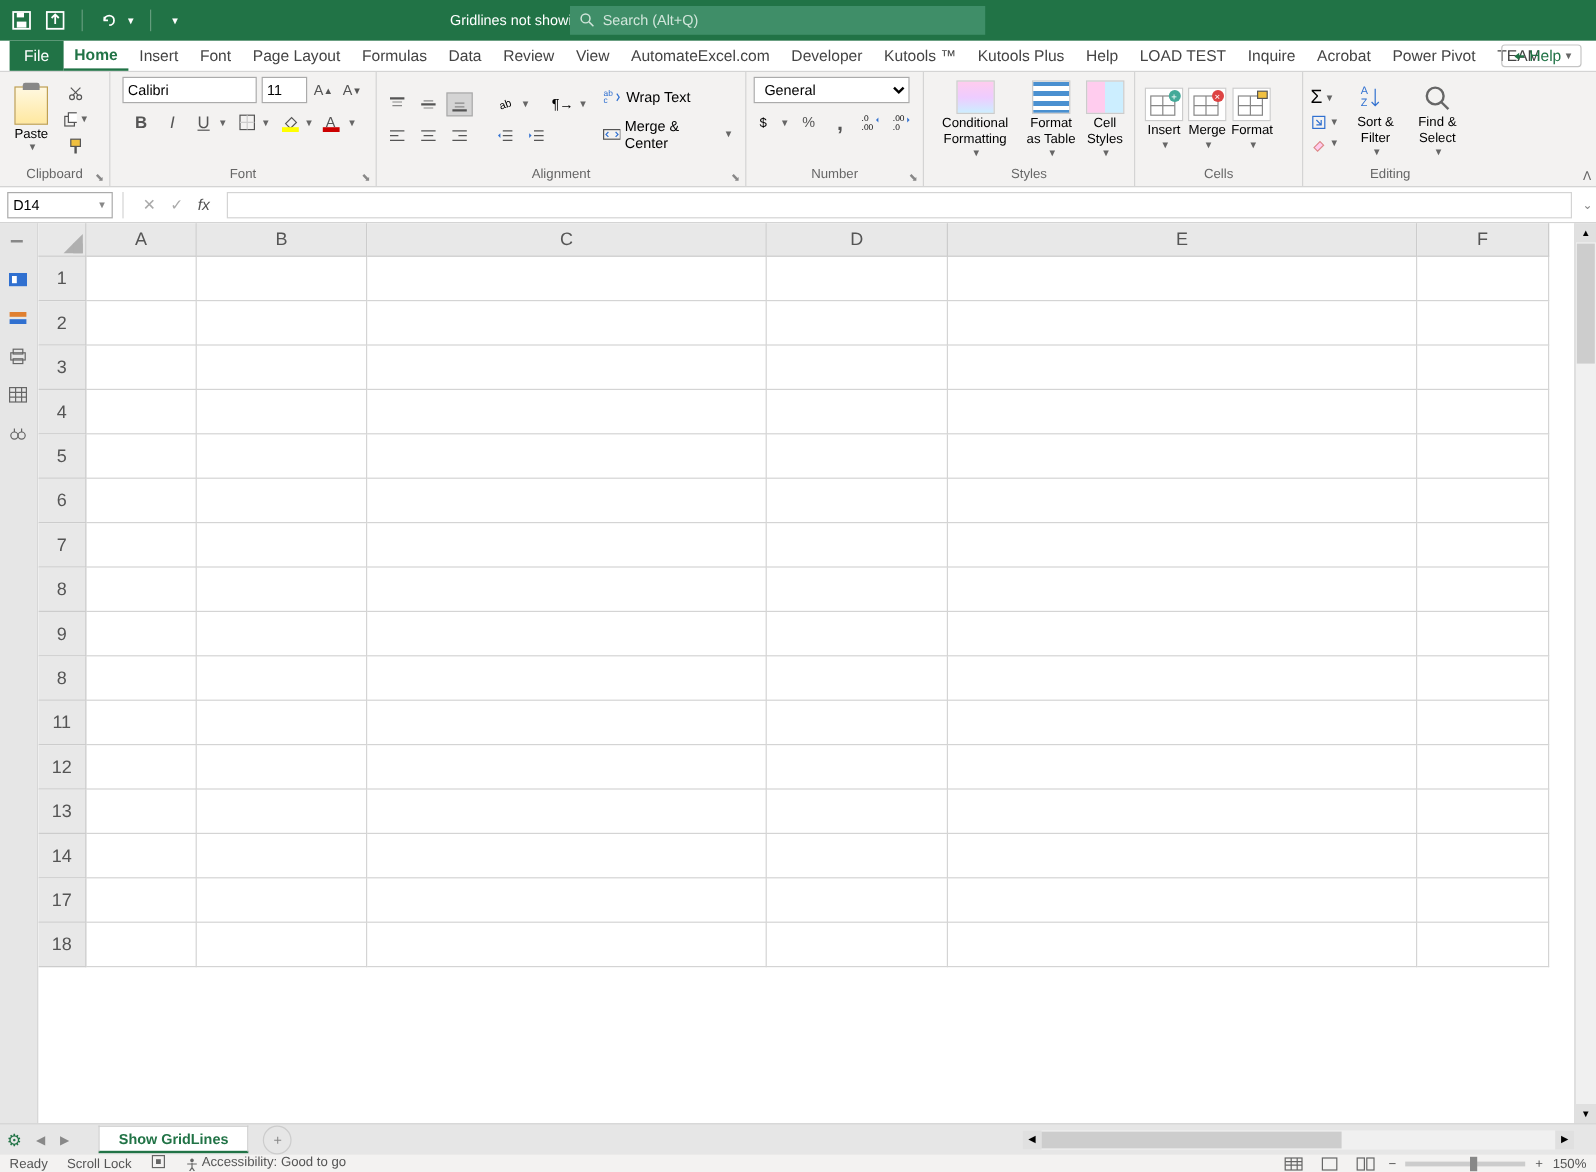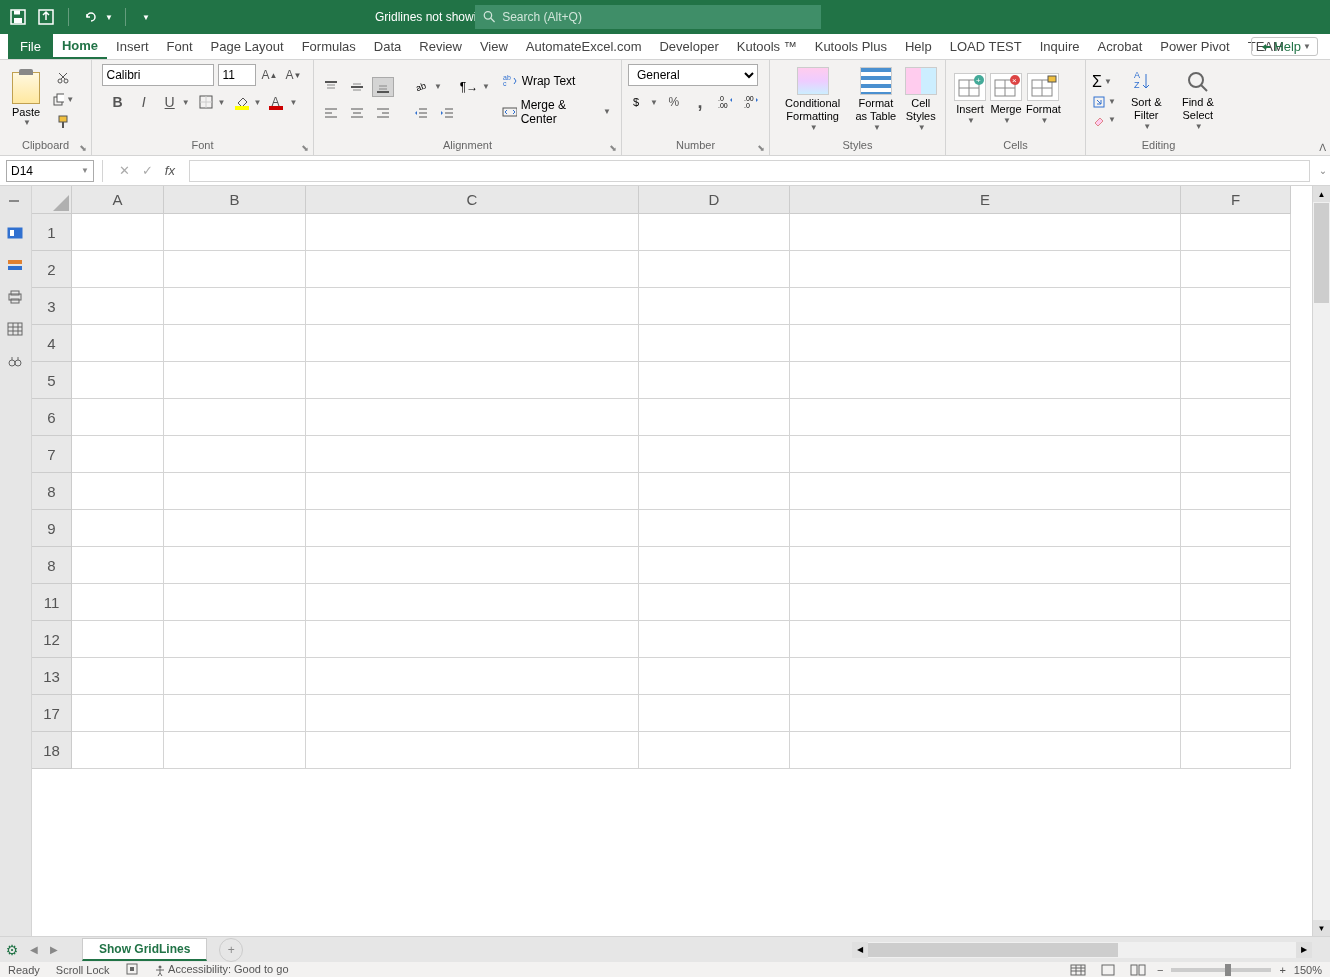--- a/index.html
+++ b/index.html
@@ -676,20 +676,29 @@
         <div class="grid-row">
           <div class="row-header">13</div>
           <div class="cell" style="width: 92px;"></div>
           <div class="cell" style="width: 142px;"></div>
           <div class="cell" style="width: 333px;"></div>
           <div class="cell" style="width: 151px;"></div>
           <div class="cell" style="width: 391px;"></div>
           <div class="cell" style="width: 110px;"></div>
         </div>
         <div class="grid-row">
+          <div class="row-header">14</div>
+          <div class="cell" style="width: 92px;"></div>
+          <div class="cell" style="width: 142px;"></div>
+          <div class="cell" style="width: 333px;"></div>
+          <div class="cell" style="width: 151px;"></div>
+          <div class="cell" style="width: 391px;"></div>
+          <div class="cell" style="width: 110px;"></div>
+        </div>
+        <div class="grid-row">
           <div class="row-header">17</div>
           <div class="cell" style="width: 92px;"></div>
           <div class="cell" style="width: 142px;"></div>
           <div class="cell" style="width: 333px;"></div>
           <div class="cell" style="width: 151px;"></div>
           <div class="cell" style="width: 391px;"></div>
           <div class="cell" style="width: 110px;"></div>
         </div>
         <div class="grid-row">
           <div class="row-header">18</div>

